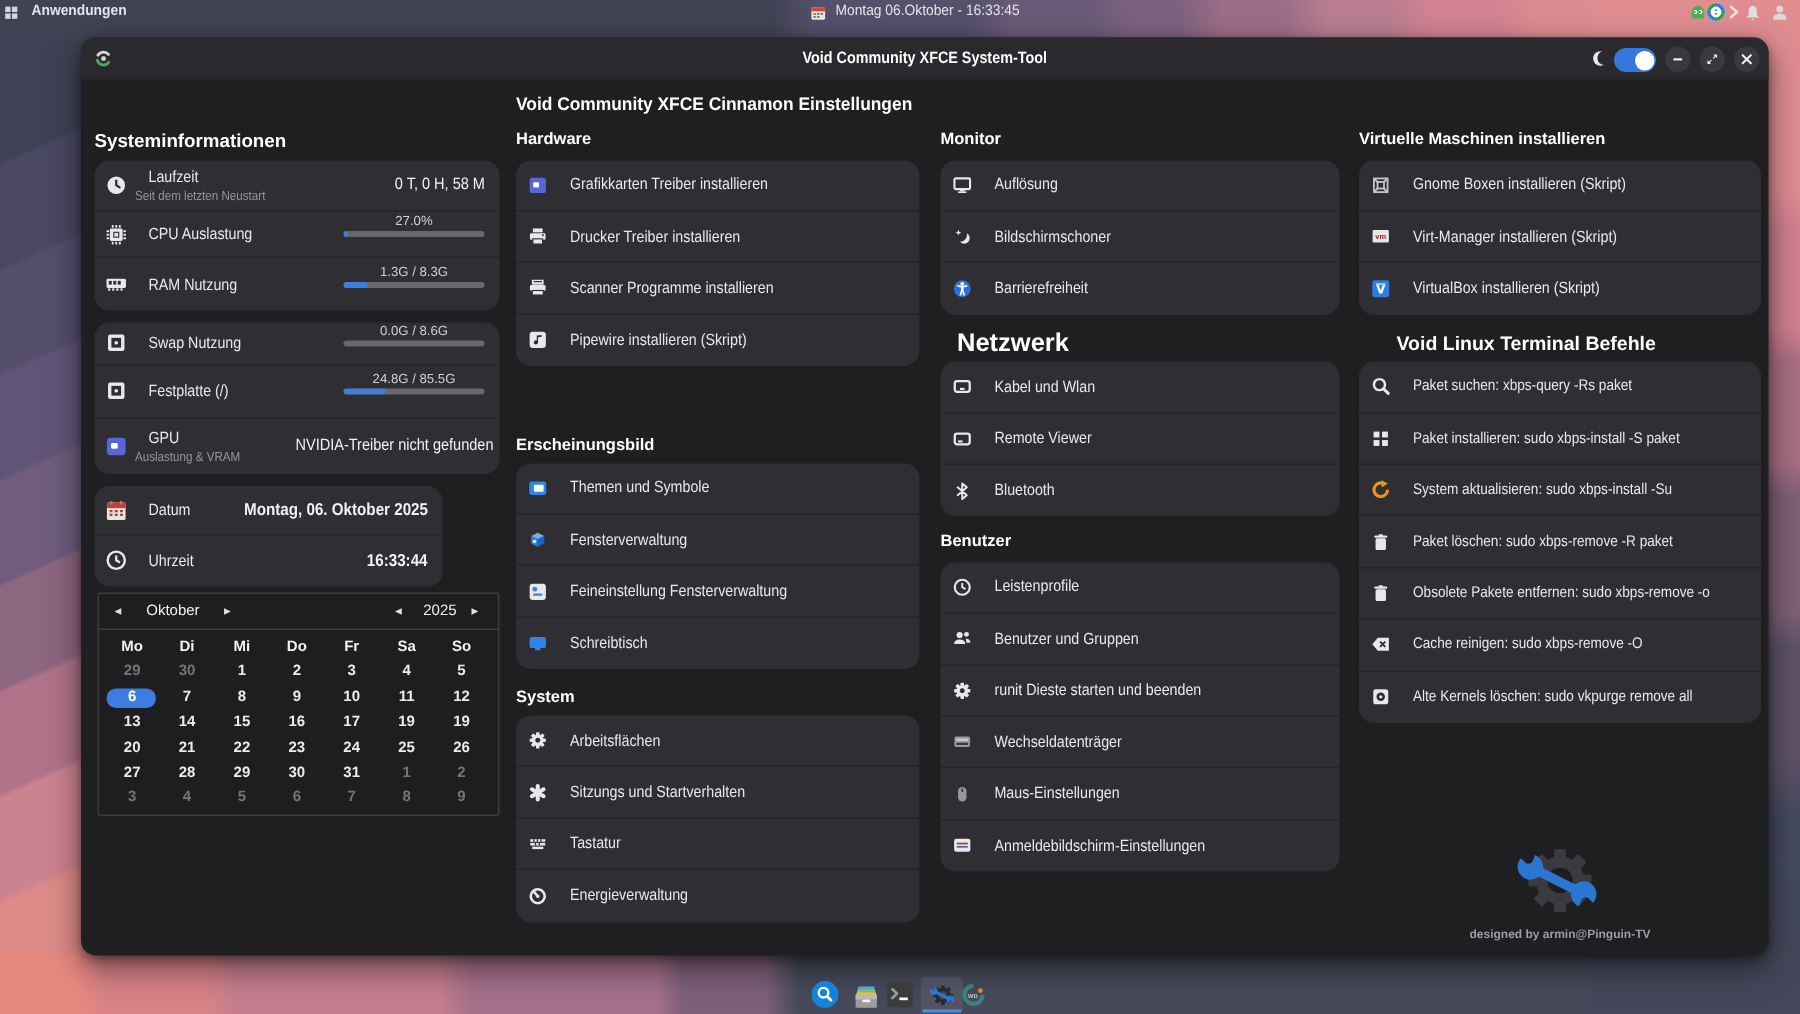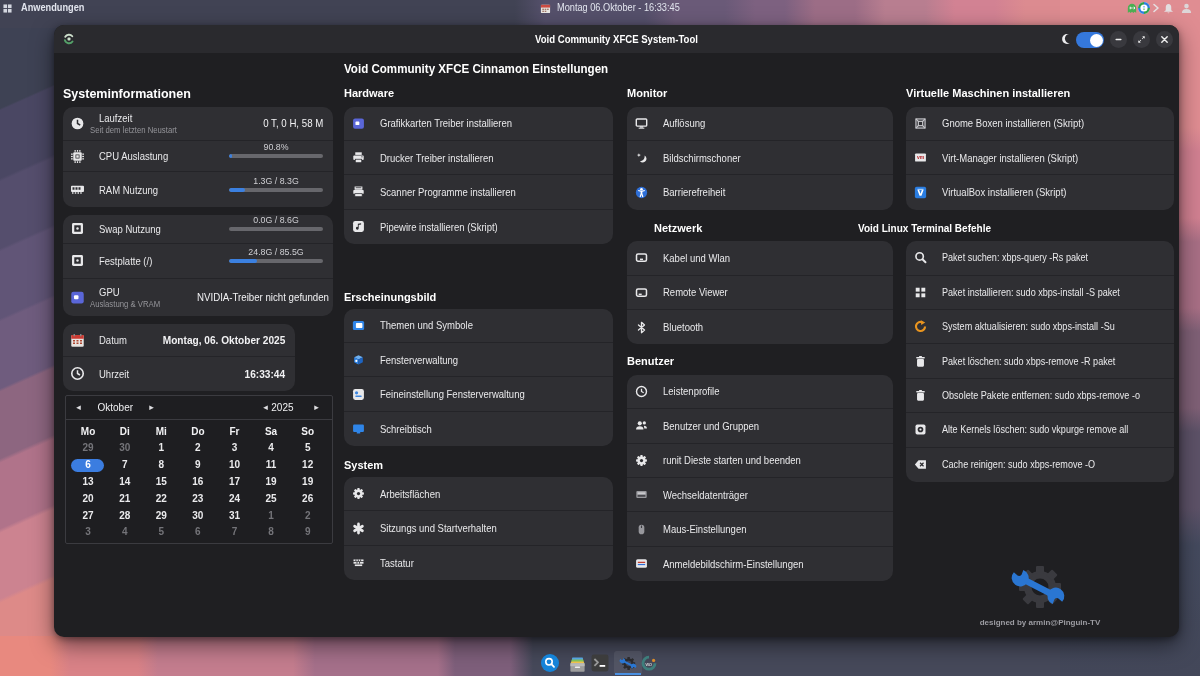--- a/index.html
+++ b/index.html
@@ -43,21 +43,21 @@
 .rv{margin-left:auto;font-size:11px;color:#f2f2f4;white-space:nowrap;transform:scaleX(0.88);transform-origin:right center}
 .rv.b{font-weight:bold;font-size:11.5px;transform:scaleX(0.88)}
 .bar{margin-left:auto;display:flex;flex-direction:column;align-items:center;width:94px;position:relative;top:-6px}
 .bv{font-size:8.8px;color:#cfcfd3;margin-bottom:2px}
 .track{width:94px;height:4px;border-radius:2px;background:#67676c;overflow:hidden;display:block}
 .fill{display:block;height:100%;background:#3b80e0;border-radius:2px}
 .calendar{position:absolute;background:#1e1e21;border:1px solid #3b3b40;border-radius:2px}
 .calhead{position:relative;height:23px}
 .arr{position:absolute;top:6px;font-size:9px;color:#e0e0e3}
 .cmon{position:absolute;left:19px;top:6px;width:60px;text-align:center;font-size:10px;color:#f0f0f2}
-.cyear{position:absolute;left:205px;top:6px;width:44px;text-align:left;font-size:10px;color:#f0f0f2}
+.cyear{position:absolute;left:205px;top:6px;width:44px;text-align:center;font-size:10px;color:#f0f0f2}
 .calsep{height:1px;background:#3b3b40;margin:0 0}
 .calgrid{display:grid;grid-template-columns:repeat(7,36.6px);padding:4px 0 0 3.5px}
 .dow{height:16.5px;text-align:center;font-size:10px;font-weight:bold;color:#f2f2f4;line-height:16px}
 .day{height:16.9px;text-align:center;font-size:10px;font-weight:bold;color:#ebebed;line-height:16.9px;position:relative}
 .day i{font-style:normal;position:relative;z-index:1}
 .day.dim{color:#747479}
 .day.sel i{color:#fff}
 .day.sel:before{content:"";position:absolute;left:1.5px;top:2px;width:33px;height:13px;border-radius:6.5px;background:#3b7de0}
 .cap{position:absolute;text-align:center;font-size:8px;font-weight:bold;color:#9c9ca2}
 .tight .lbl{font-size:10.3px}
@@ -266,20 +266,28 @@
           <g fill="#2d2d31">
             <rect x="3.2" y="3.2" width="0.8" height="1.6"></rect>
             <rect x="5.4" y="3.2" width="0.8" height="1.6"></rect>
             <rect x="7.6" y="3.2" width="0.8" height="1.6"></rect>
             <rect x="4.2" y="5.5" width="0.8" height="1.6"></rect>
             <rect x="6.6" y="5.5" width="0.8" height="1.6"></rect>
           </g>
         </svg>
         <span class="lbl">Tastatur</span>
       </div>
+      <div class="row" style="height:34.4px">
+        <svg class="ic" width="13" height="13" viewBox="0 0 12 12">
+          <circle cx="6" cy="6" r="4.3" fill="none" stroke="#e8e8ea" stroke-width="1.6"></circle>
+          <line x1="6" y1="6" x2="3.6" y2="3.2" stroke="#e8e8ea" stroke-width="1.6" stroke-linecap="round"></line>
+          <circle cx="6" cy="6" r="1.1" fill="#e8e8ea"></circle>
+        </svg>
+        <span class="lbl">Energieverwaltung</span>
+      </div>
     </div>
     <div class="sec" style="left:573px;top:62px;font-size:11px">Monitor</div>
     <div class="card " style="left:573px;top:81.5px;width:266px">
       <div class="row" style="height:34.4px">
         <svg class="ic" width="13" height="13" viewBox="0 0 12 12">
           <rect x="1.2" y="1.8" width="9.6" height="6.6" rx="0.8" fill="none" stroke="#e8e8ea" stroke-width="1.3"></rect>
           <rect x="4.6" y="8.6" width="2.8" height="1.2" fill="#e8e8ea"></rect>
           <rect x="3.4" y="9.8" width="5.2" height="1" fill="#e8e8ea"></rect>
         </svg>
         <span class="lbl">Auflösung</span>
@@ -293,21 +301,21 @@
       </div>
       <div class="row" style="height:34.4px">
         <svg class="ic" width="13" height="13" viewBox="0 0 12 12">
           <circle cx="6" cy="6" r="5.2" fill="#2e6fd8"></circle>
           <circle cx="6" cy="3" r="1.2" fill="#fff"></circle>
           <path d="M2.8 4.6 L5.2 5.3 L5.2 7 L4.2 10 L5.3 10.3 L6 7.9 L6.7 10.3 L7.8 10 L6.8 7 L6.8 5.3 L9.2 4.6 L8.9 3.6 L6 4.4 L3.1 3.6 Z" fill="#fff"></path>
         </svg>
         <span class="lbl">Barrierefreiheit</span>
       </div>
     </div>
-    <div class="sec" style="left:600px;top:196.9px;font-size:11px">Netzwerk</div>
+    <div class="sec" style="left:584px;top:196.9px;font-size:17px">Netzwerk</div>
     <div class="card " style="left:573px;top:216.3px;width:266px">
       <div class="row" style="height:34.4px">
         <svg class="ic" width="13" height="13" viewBox="0 0 12 12">
           <rect x="1.4" y="2.8" width="9.2" height="6.6" rx="1.4" fill="none" stroke="#e8e8ea" stroke-width="1.4"></rect>
           <rect x="4.6" y="7" width="2.8" height="1.3" fill="#e8e8ea"></rect>
         </svg>
         <span class="lbl">Kabel und Wlan</span>
       </div>
       <div class="row" style="height:34.4px">
         <svg class="ic" width="13" height="13" viewBox="0 0 12 12">
@@ -407,21 +415,21 @@
       </div>
       <div class="row" style="height:34.4px">
         <svg class="ic" width="13" height="13" viewBox="0 0 12 12">
           <rect x="0.8" y="0.8" width="10.4" height="10.4" rx="1.6" fill="#2a7de1"></rect>
           <path d="M3.2 3.6 L4.8 3.6 L6 7.2 L7.2 3.6 L8.8 3.6 L6.9 8.9 L5.1 8.9 Z" fill="#fff"></path>
           <rect x="3.2" y="2.6" width="5.6" height="1" fill="#bcd9f8"></rect>
         </svg>
         <span class="lbl">VirtualBox installieren (Skript)</span>
       </div>
     </div>
-    <div class="sec" style="left:804px;top:196.9px;font-size:10px">Void Linux Terminal Befehle</div>
+    <div class="sec" style="left:877px;top:196.9px;font-size:13px">Void Linux Terminal Befehle</div>
     <div class="card tight" style="left:852px;top:216.3px;width:268px">
       <div class="row" style="height:34.4px">
         <svg class="ic" width="13" height="13" viewBox="0 0 12 12">
           <circle cx="5.2" cy="5" r="3.4" fill="none" stroke="#e8e8ea" stroke-width="1.5"></circle>
           <line x1="7.8" y1="7.6" x2="10.6" y2="10.4" stroke="#e8e8ea" stroke-width="1.8" stroke-linecap="round"></line>
         </svg>
         <span class="lbl">Paket suchen: xbps-query -Rs paket</span>
       </div>
       <div class="row" style="height:34.4px">
         <svg class="ic" width="13" height="13" viewBox="0 0 12 12">
@@ -452,32 +460,32 @@
       <div class="row" style="height:34.4px">
         <svg class="ic" width="13" height="13" viewBox="0 0 12 12">
           <rect x="2.8" y="3.6" width="6.4" height="7.2" rx="1" fill="#e8e8ea"></rect>
           <rect x="2" y="1.9" width="8" height="1.3" rx="0.6" fill="#e8e8ea"></rect>
           <rect x="4.6" y="1" width="2.8" height="1.2" rx="0.5" fill="#e8e8ea"></rect>
         </svg>
         <span class="lbl">Obsolete Pakete entfernen: sudo xbps-remove -o</span>
       </div>
       <div class="row" style="height:34.4px">
         <svg class="ic" width="13" height="13" viewBox="0 0 12 12">
+          <path d="M4.2 2 L11 2 L11 10 L4.2 10 L0.8 6 Z" fill="#e8e8ea"></path>
+          <path d="M5.6 4.4 L8.8 7.6 M8.8 4.4 L5.6 7.6" stroke="#2d2d31" stroke-width="1.1"></path>
+        </svg>
+        <span class="lbl">Cache reinigen: sudo xbps-remove -O</span>
+      </div>
+      <div class="row" style="height:34.4px">
+        <svg class="ic" width="13" height="13" viewBox="0 0 12 12">
           <rect x="1.4" y="1.4" width="9.2" height="9.2" rx="1.6" fill="#e8e8ea"></rect>
           <circle cx="6" cy="6" r="2.6" fill="#2d2d31"></circle>
           <circle cx="6" cy="6" r="1" fill="#e8e8ea"></circle>
         </svg>
         <span class="lbl">Alte Kernels löschen: sudo vkpurge remove all</span>
-      </div>
-      <div class="row" style="height:34.4px">
-        <svg class="ic" width="13" height="13" viewBox="0 0 12 12">
-          <path d="M4.2 2 L11 2 L11 10 L4.2 10 L0.8 6 Z" fill="#e8e8ea"></path>
-          <path d="M5.6 4.4 L8.8 7.6 M8.8 4.4 L5.6 7.6" stroke="#2d2d31" stroke-width="1.1"></path>
-        </svg>
-        <span class="lbl">Cache reinigen: sudo xbps-remove -O</span>
       </div>
     </div>
     <div style="position:absolute;left:952px;top:532px;width:64px;height:60px">
 <svg width="64" height="60" viewBox="0 0 64 60">
  <g fill="#3a3a3f">
   <circle cx="34" cy="30" r="16"></circle>
   <g>
    <rect x="30" y="9" width="8" height="8" rx="1"></rect>
             <rect x="30" y="43" width="8" height="8" rx="1"></rect>
    <rect x="13" y="26" width="8" height="8" rx="1"></rect>
@@ -526,21 +534,21 @@
               <rect x="9.8" y="3.6" width="1.4" height="1"></rect>
               <rect x="9.8" y="5.5" width="1.4" height="1"></rect>
               <rect x="9.8" y="7.4" width="1.4" height="1"></rect>
             </g>
           </g>
           <rect x="4.4" y="4.4" width="3.2" height="3.2" fill="#2d2d31"></rect>
           <rect x="5" y="5" width="2" height="2" fill="#e8e8ea"></rect>
         </svg>
         <span class="lbl">CPU Auslastung</span>
         <span class="bar">
-          <span class="bv">90.8%</span>
+          <span class="bv">27.0%</span>
           <span class="track">
             <span class="fill" style="width:3%"></span>
           </span>
         </span>
       </div>
       <div class="row" style="height:34.5px">
         <svg class="ic" width="13" height="13" viewBox="0 0 12 12">
           <rect x="0.8" y="3" width="10.4" height="5" rx="0.8" fill="#e8e8ea"></rect>
           <g fill="#2d2d31">
             <rect x="2" y="4.2" width="1.6" height="2"></rect>

